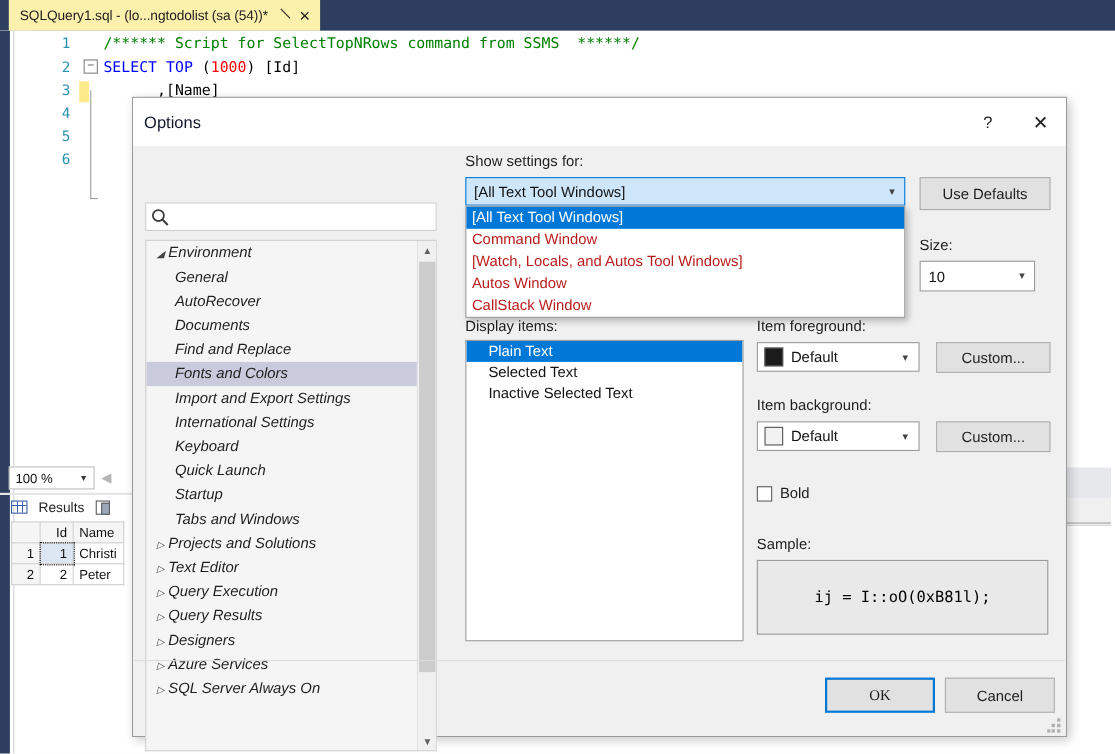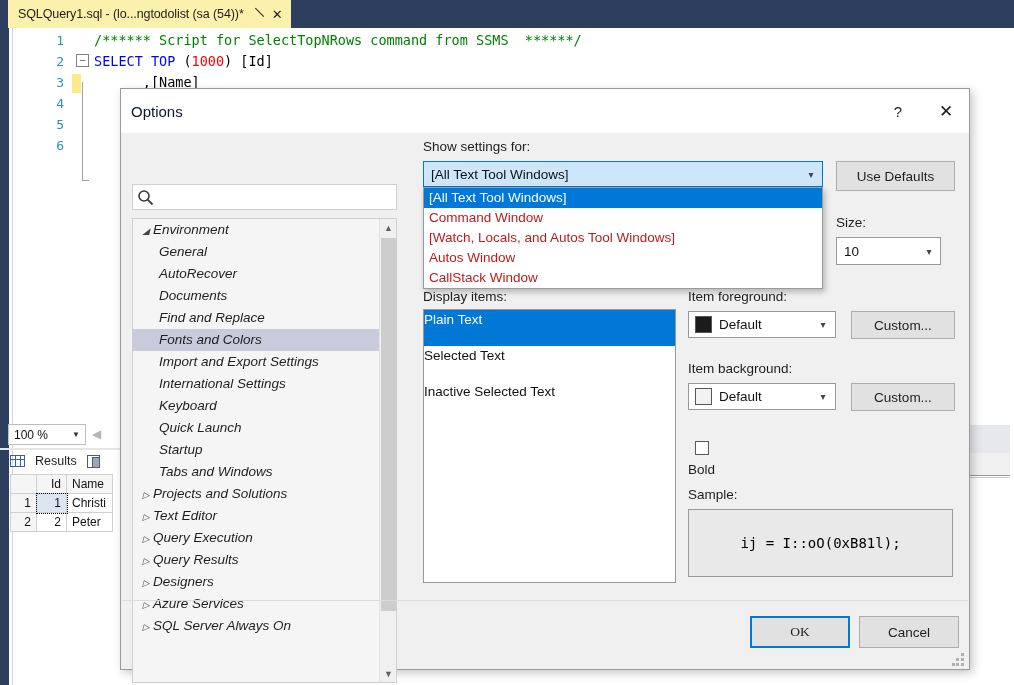--- a/index.html
+++ b/index.html
@@ -277,22 +277,22 @@
   #use-defaults { left: 715px; top: 72px; width: 119px; height: 30px; }
   #size-combo  { left: 715px; top: 148px; width: 105px; height: 28px; }
 
   
   #display-items-list {
     position: absolute; left: 302px; top: 220px; width: 253px; height: 274px;
     background: #ffffff; border: 1px solid #999;
     overflow: hidden;
   }
   .di-item {
-    height: 36px; line-height: 19px; font-size: 13.5px; color: #111;
-    padding-left: 0; white-space: nowrap;
+    height: 19px; line-height: 19px; font-size: 13.5px; color: #111;
+    padding-left: 20px; white-space: nowrap;
   }
   .di-item.sel { background: #0078d7; color: #fff; }
 
   .clr-combo {
     position: absolute; border: 1px solid #999; background: #fff;
     height: 27px; width: 148px;
     display: flex; align-items: center; padding-left: 6px;
     font-size: 13.5px; color: #111;
   }
   .clr-sw {
@@ -493,21 +493,21 @@
   <div class="btn" style="left:730px; top:222px; width:104px; height:28px;">Custom...</div>
 
   <div class="lbl" style="left:567px; top:272px;">Item background:</div>
   <div class="clr-combo" style="left:567px; top:294px;">
     <span class="clr-sw" id="bg-swatch" style="background: rgb(242, 242, 242);"></span>
     <span>Default</span>
     <span class="cchev">▾</span>
   </div>
   <div class="btn" style="left:730px; top:294px; width:104px; height:28px;">Custom...</div>
 
-  <div class="cb-row" style="left:567px; top:352px;flex-direction:column;">
+  <div class="cb-row" style="left:567px; top:352px;">
     <span class="cbox"></span>
     <span>Bold</span>
   </div>
 
   <div class="lbl" style="left:567px; top:398px;">Sample:</div>
   <div id="sample-box">
     <span>ij = I::oO(0xB81l);</span>
   </div>
 
   <div class="dlg-sep"></div>

